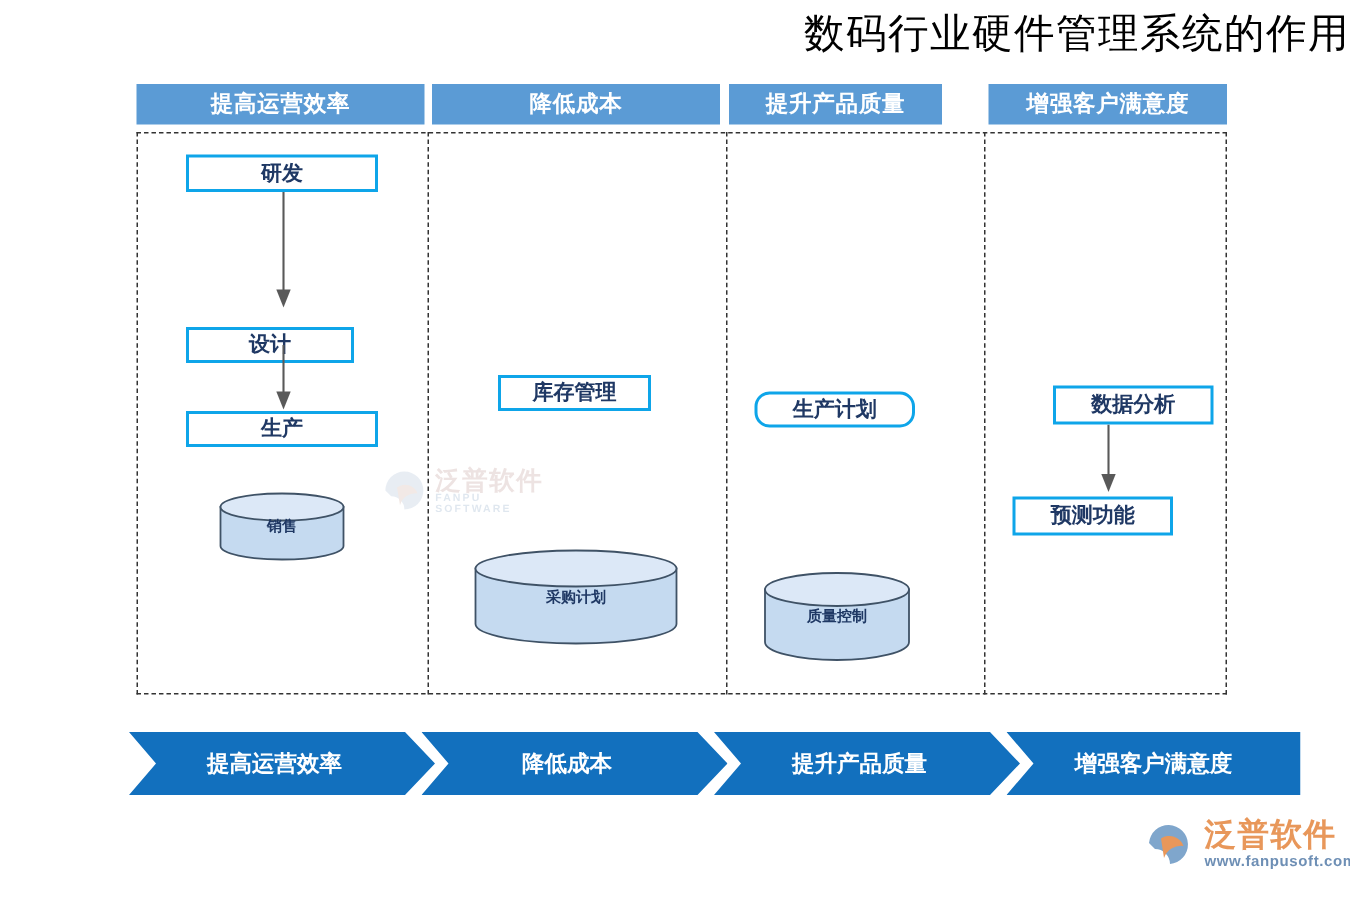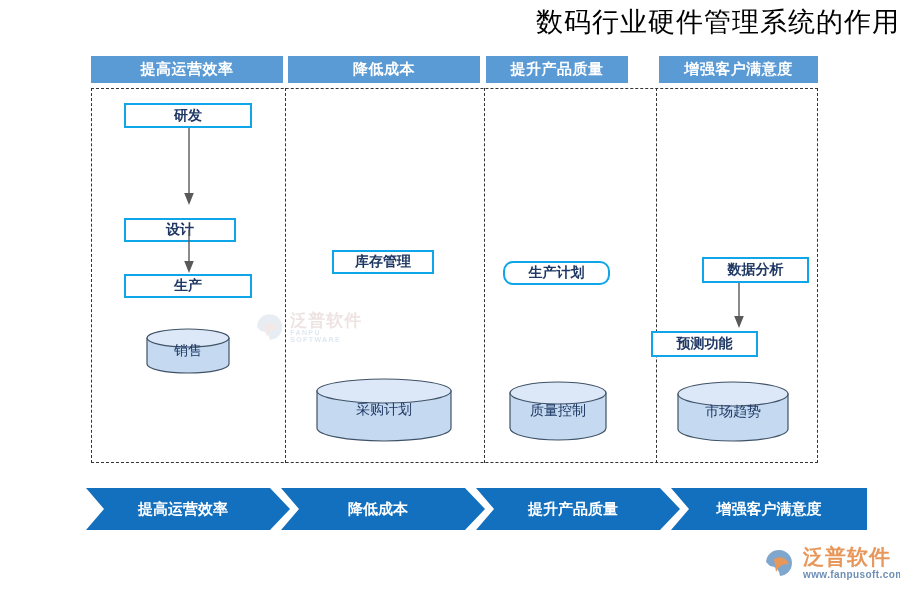--- a/index.html
+++ b/index.html
@@ -47,21 +47,21 @@
     color:#1F3864;font-size:14px;font-weight:bold;
     white-space:nowrap;
   }
 
   
   .cyl{position:absolute;}
   .cyl svg{display:block;overflow:visible;}
   .cyl .cyl-label{
     position:absolute;left:0;top:0;width:100%;height:100%;
     display:flex;align-items:center;justify-content:center;
-    color:#1F3864;font-size:14px;font-weight:normal;
+    color:#1F3864;font-size:10px;font-weight:bold;
     white-space:nowrap;pointer-events:none;
   }
 
   
   .arrow{position:absolute;}
   .arrow svg{display:block;}
 
   
   .chev{
     position:absolute;top:488px;height:42px;
@@ -145,21 +145,21 @@
     <svg width="84" height="46" viewBox="0 0 84 46">
       <path d="M1 10 L1 36 A41 9 0 0 0 83 36 L83 10 Z" fill="#C5DAF0" stroke="#3F5266" stroke-width="1.2"></path>
       <ellipse cx="42" cy="10" rx="41" ry="9" fill="#DCE8F7" stroke="#3F5266" stroke-width="1.2"></ellipse>
     </svg>
     <span class="cyl-label">销售</span>
   </div>
 
 
   <div class="box" style="left:332px;top:238px;width:102px;height:24px;margin-top:12px;">库存管理</div>
 
-  <div class="cyl" style="left:316px;top:378px;width:136px;height:64px;">
+  <div class="cyl" style="left:316px;top:366px;width:136px;height:64px;">
     <svg width="136" height="64" viewBox="0 0 136 64">
       <path d="M1 13 L1 50 A67 13 0 0 0 135 50 L135 13 Z" fill="#C5DAF0" stroke="#3F5266" stroke-width="1.2"></path>
       <ellipse cx="68" cy="13" rx="67" ry="12" fill="#DCE8F7" stroke="#3F5266" stroke-width="1.2"></ellipse>
     </svg>
     <span class="cyl-label">采购计划</span>
   </div>
 
   <div class="box" style="left:503px;top:261px;width:107px;height:24px;border-radius:10px;">生产计划</div>
 
   <div class="cyl" style="left:509px;top:381px;width:98px;height:60px;">
@@ -172,29 +172,22 @@
 
   <div class="box" style="left:685px;top:257px;width:107px;height:26px;margin-left:17px;">数据分析</div>
 
   <div class="arrow" style="left:731px;top:283px;">
     <svg width="16" height="46" viewBox="0 0 16 46">
       <line x1="8" y1="0" x2="8" y2="36" stroke="#595959" stroke-width="1.4"></line>
       <polygon points="8,45 3.2,33 12.8,33" fill="#595959"></polygon>
     </svg>
   </div>
 
-  <div class="box" style="left:651px;top:331px;width:107px;height:26px;font-family:Liberation Mono, monospace;">预测功能</div>
-
-  <div class="cyl" style="left:677px;top:381px;width:112px;height:62px;">
-    <svg width="112" height="62" viewBox="0 0 112 62">
-      <path d="M1 13 L1 48 A55 12 0 0 0 111 48 L111 13 Z" fill="#C5DAF0" stroke="#3F5266" stroke-width="1.2"></path>
-      <ellipse cx="56" cy="13" rx="55" ry="12" fill="#DCE8F7" stroke="#3F5266" stroke-width="1.2"></ellipse>
-    </svg>
-    <span class="cyl-label">市场趋势</span>
-  </div>
+  <div class="box" style="left:675px;top:331px;width:107px;height:26px;font-family:Liberation Mono, monospace;">预测功能</div>
+
 
   <div class="chev" style="left:86px;width:204px;">
     <svg width="204" height="42" viewBox="0 0 204 42" preserveAspectRatio="none">
       <polygon points="0,0 184,0 204,21 184,42 0,42 18,21" fill="#1270BE"></polygon>
     </svg>
     <span class="chev-label">提高运营效率</span>
   </div>
 
   <div class="chev" style="left:281px;width:204px;">
     <svg width="204" height="42" viewBox="0 0 204 42" preserveAspectRatio="none">

